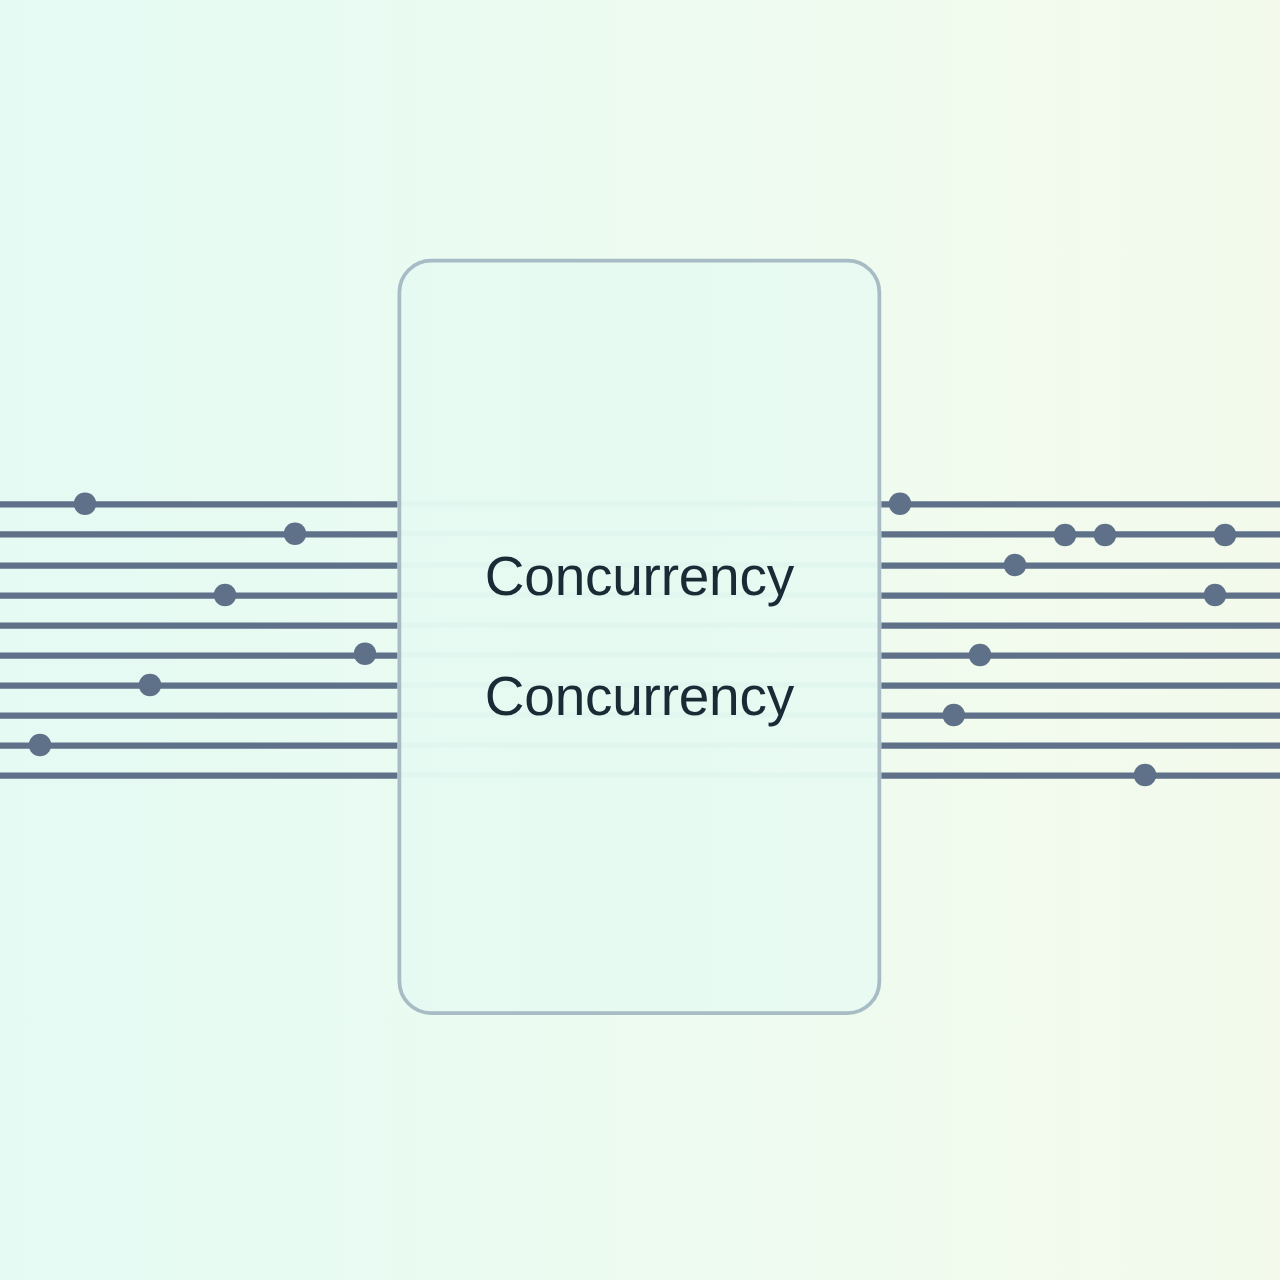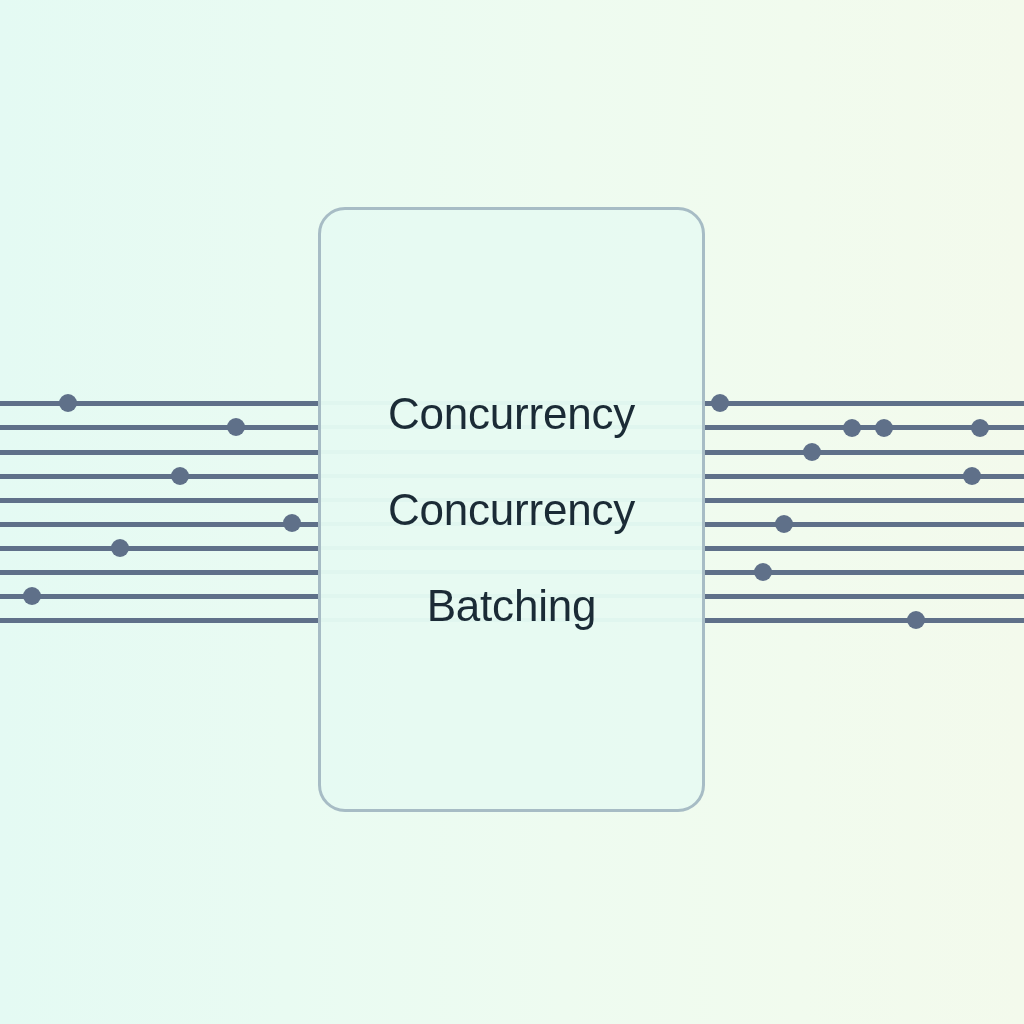--- a/index.html
+++ b/index.html
@@ -140,18 +140,15 @@
       <div class="dot" style="left: 916px; top: 620px; width: 18px; height: 18px;"></div>
     </div>
 
   <div class="card">
     <div class="card-item">
         <span>Concurrency</span>
       </div>
     <div class="card-item">
         <span>Concurrency</span>
       </div>
-    <div class="card-item">
-        <span>Batching</span>
-      </div>
   </div>
 
 </div>
 
 </body></html>

